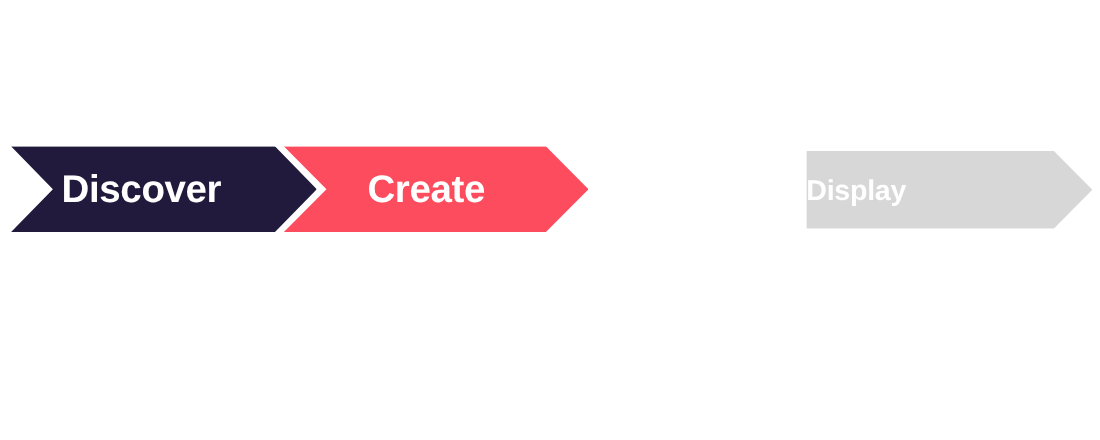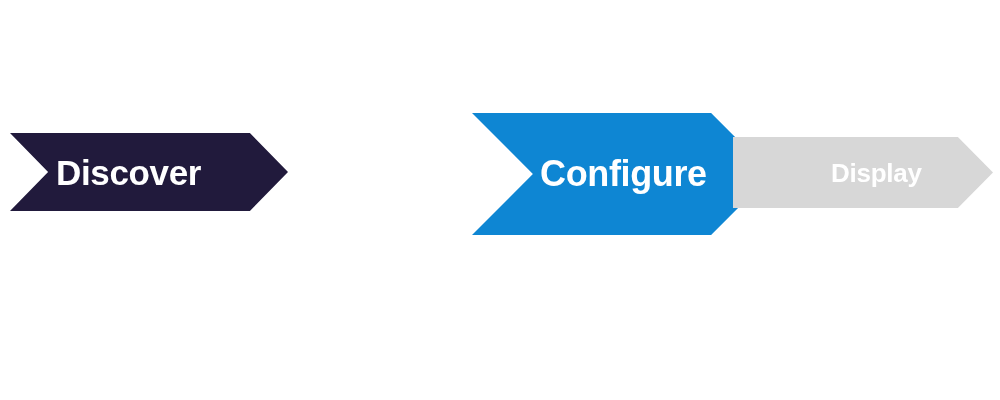--- a/index.html
+++ b/index.html
@@ -78,35 +78,34 @@
 
   
   .step-display {
     left: 733px;
     top: 137px;
     width: 260px;
     height: 71px;
     background: #d7d7d7;
     -webkit-clip-path: polygon(0 0, 86.5% 0, 100% 50%, 86.5% 100%, 0 100%, 0 100%);
     clip-path: polygon(0 0, 86.5% 0, 100% 50%, 86.5% 100%, 0 100%, 0 100%);
-    padding-left: 98px;
   }
   .step-display .chevron-label { font-size: 26px; }
 </style>
 </head>
 <body>
 
 <div id="flow-canvas">
 
   <div class="chevron step-discover">
     <span class="chevron-label">Discover</span>
   </div>
 
+  <div class="chevron step-create">
+    <span class="chevron-label">Create</span>
+  </div>
 
-  <div class="chevron step-configure">
-    <span class="chevron-label">Configure</span>
-  </div>
 
   <div class="chevron step-display">
     <span class="chevron-label">Display</span>
   </div>
 
 </div>
 
 </body></html>

